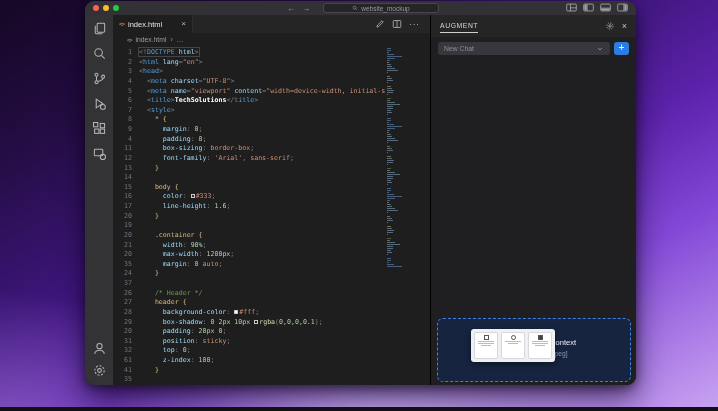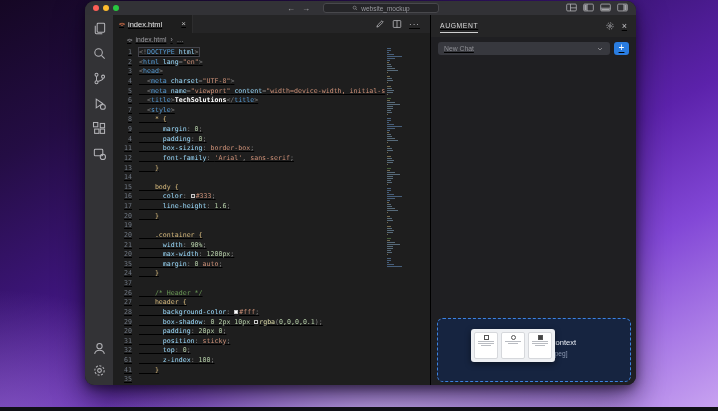--- a/index.html
+++ b/index.html
@@ -23,21 +23,21 @@
   .tl{width:6px;height:6px;border-radius:50%;}
   .nav{position:absolute;left:202px;top:0;height:14px;display:flex;gap:7px;align-items:center;color:#a9a9ad;font-size:8px;}
   .nav span{cursor:default;}
   .searchpill{position:absolute;left:238px;top:2px;width:116px;height:10px;background:#252528;border:1px solid #48484c;
     border-radius:3px;display:flex;align-items:center;justify-content:center;gap:3px;color:#9a9aa0;font-size:6.5px;}
   .tb-actions{position:absolute;right:8px;top:2px;display:flex;gap:6px;align-items:center;color:#b9b9bd;}
   .tb-actions .icon{width:11px;height:9px;display:inline-flex;}
   .tb-actions svg{width:11px;height:9px;}
 
   
-  .main{flex:1;display:flex;min-height:0;text-decoration:underline;}
+  .main{flex:1;display:flex;min-height:0;}
 
   
   .activitybar{width:28px;background:#333336;display:flex;flex-direction:column;align-items:center;padding:6px 0 7px;flex:0 0 auto;}
   .ab-top,.ab-bottom{display:flex;flex-direction:column;align-items:center;gap:10px;}
   .ab-bottom{margin-top:auto;gap:7px;}
   .ab-icon{width:15px;height:15px;color:#b4b4b8;display:inline-flex;}
   .ab-icon svg{width:15px;height:15px;}
 
   
   .editor-group{width:317px;display:flex;flex-direction:column;background:#1e1e1e;flex:0 0 auto;min-width:0;}

